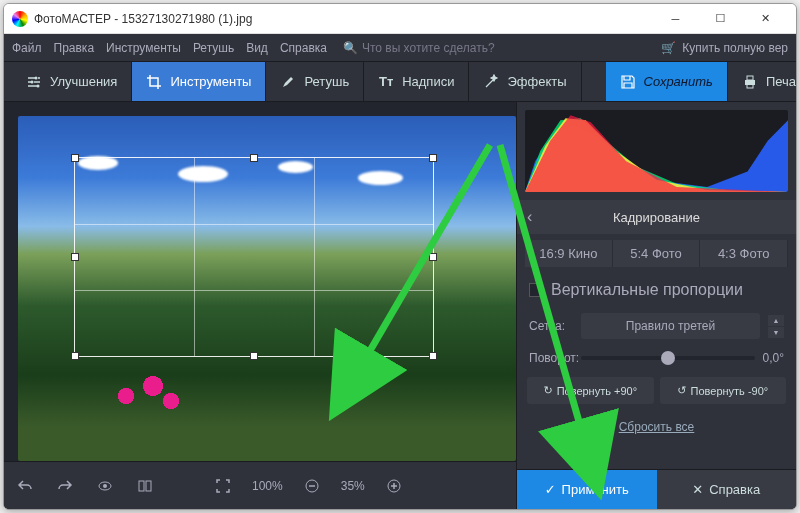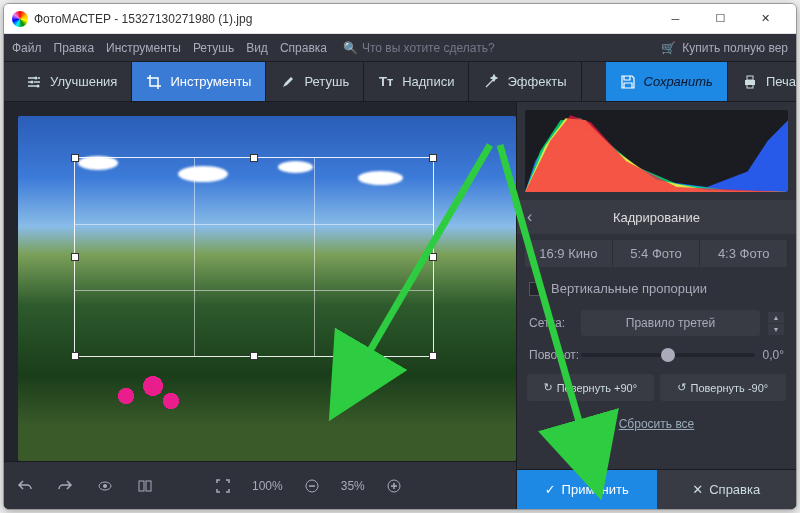--- a/index.html
+++ b/index.html
@@ -41,21 +41,21 @@
 .h-l { left: -4px; top: calc(50% - 4px); } .h-r { right: -4px; top: calc(50% - 4px); }
 .bottom-toolbar { height: 48px; background: #2f323b; border-top: 1px solid #1a1c22; display: flex; align-items: center; padding: 0 10px; gap: 18px; color: #aab; font-size: 12px; }
 .tb-btn { cursor: pointer; display: flex; align-items: center; justify-content: center; width: 22px; height: 22px; }
 .right-panel { width: 280px; background: #2f323b; border-left: 1px solid #1a1c22; display: flex; flex-direction: column; overflow: hidden; }
 .histogram { height: 82px; background: #1a1c22; margin: 8px; position: relative; border-radius: 2px; overflow: hidden; }
 .histo-svg { width: 100%; height: 100%; }
 .panel-header { height: 34px; display: flex; align-items: center; justify-content: center; color: #ddd; font-size: 13px; background: #383b44; position: relative; }
 .panel-back { position: absolute; left: 10px; color: #aab; cursor: pointer; font-size: 16px; }
 .ratio-row { display: flex; gap: 0; padding: 6px 8px; }
 .ratio-btn { flex: 1; text-align: center; font-size: 13px; color: #aab; padding: 6px 0; background: #383b44; cursor: pointer; border-right: 1px solid #2a2d36; }
-.check-row { display: flex; align-items: center; gap: 8px; padding: 8px 12px; color: #aab; font-size: 13px; }
+.check-row { display: flex; align-items: center; gap: 8px; padding: 8px 12px; color: #aab; font-size: 16px; }
 .checkbox { width: 14px; height: 14px; border: 1px solid #555; background: #22252d; }
 .field-row { display: flex; align-items: center; padding: 6px 12px; gap: 8px; color: #aab; font-size: 12px; }
 .field-label { width: 44px; }
 .dropdown { flex: 1; background: #383b44; padding: 6px 10px; border-radius: 3px; display: flex; justify-content: center; align-items: flex-end; position: relative; }
 .stepper { width: 16px; display: flex; flex-direction: column; gap: 1px; }
 .step-btn { height: 11px; background: #383b44; font-size: 7px; display: flex; align-items: center; justify-content: center; }
 .slider-row { display: flex; align-items: center; padding: 6px 12px; gap: 8px; color: #aab; font-size: 12px; }
 .slider-track { flex: 1; height: 4px; background: #22252d; border-radius: 2px; position: relative; }
 .slider-thumb { position: absolute; top: -5px; left: 50%; width: 14px; height: 14px; border-radius: 50%; background: #aab; transform: translateX(-50%); }
 .rotate-row { display: flex; gap: 6px; padding: 6px 10px; }

